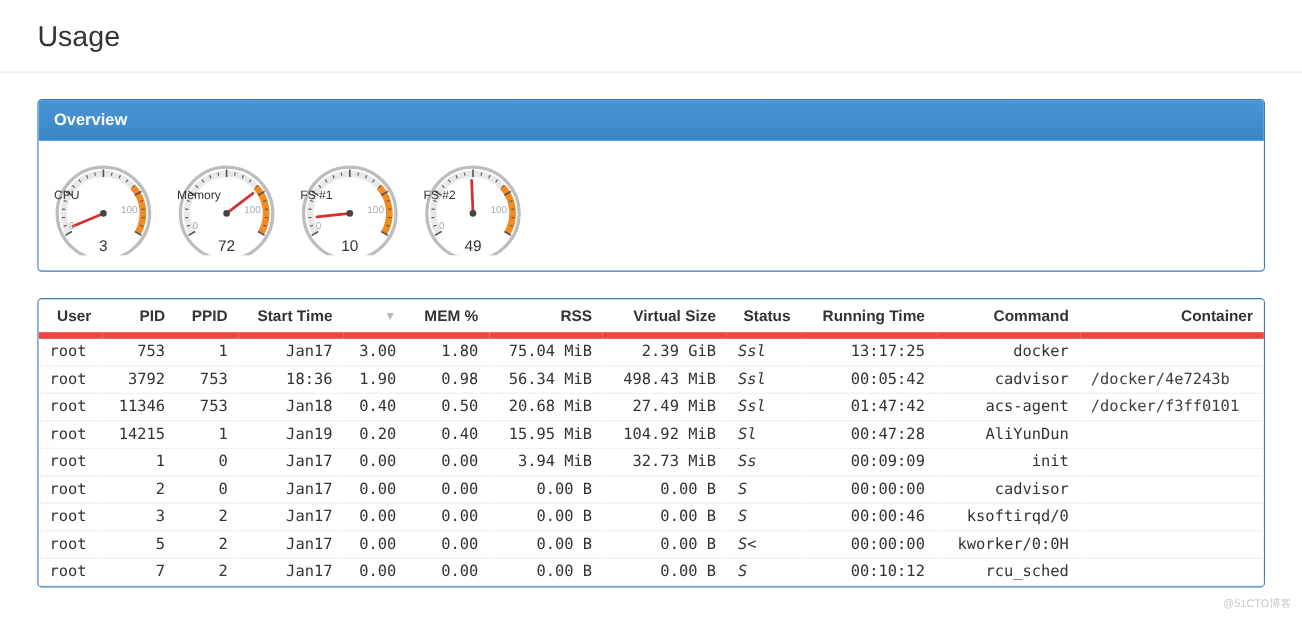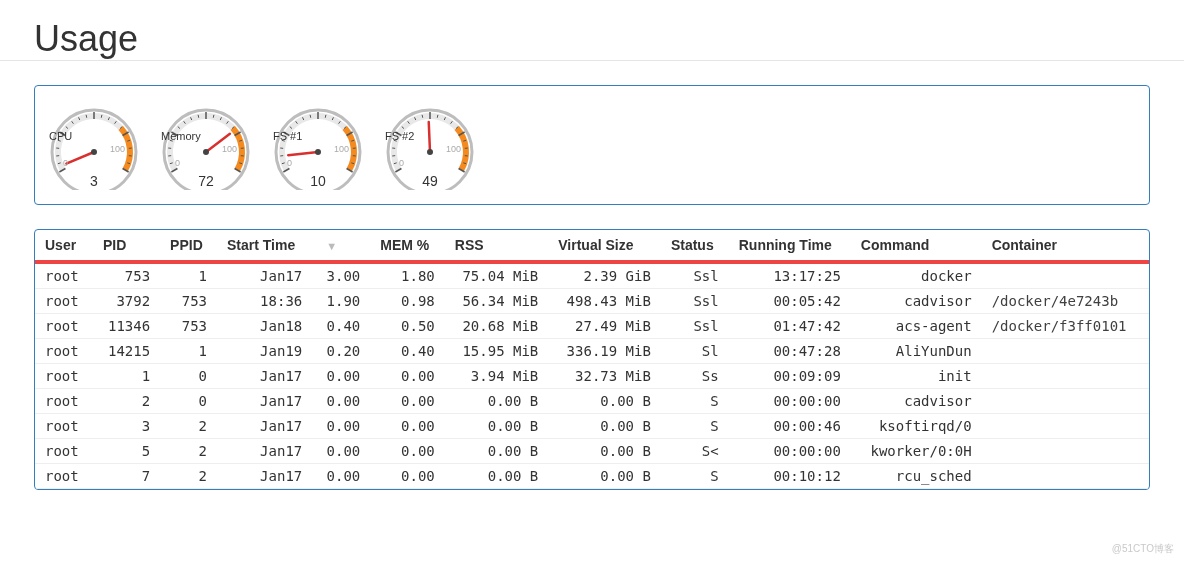--- a/index.html
+++ b/index.html
@@ -1,17 +1,17 @@
 <!DOCTYPE html>
 <html><head>
 <meta charset="utf-8">
 <style>
 * { box-sizing: border-box; margin: 0; padding: 0; }
 html, body { width: 1184px; font-family: "Helvetica Neue", Helvetica, Arial, sans-serif; color: #333; background:#fff; }
-h1.page-title { font-size: 36px; font-weight: 500; color:#333; margin: 18px 0 0 34px; }
+h1.page-title { font-size: 26px; font-weight: 500; color:#333; margin: 18px 0 16px 34px; }
 hr.rule { border: none; border-top: 1px solid #e5e5e5; margin: 0 0 24px 0; }
 .watermark { position: fixed; right: 10px; bottom: 6px; font-size: 10px; color:#c9c9c9; }
 .panel {
   margin: 0 34px 24px 34px;
   border: 1px solid #357ebd;
   border-radius: 4px;
   overflow: hidden;
   background:#fff;
 }
 .panel-head {
@@ -42,46 +42,47 @@
 table.proc {
   width: 100%;
   border-collapse: collapse;
   font-family: ui-monospace, Menlo, Consolas, monospace;
   font-size: 14px;
 }
 table.proc th {
   font-family: "Helvetica Neue", Helvetica, Arial, sans-serif;
   font-size: 14px;
   font-weight: 700;
-  text-align: left;
+  text-align: right;
   padding: 7px 10px;
-  border-bottom: 4px solid #ef4444;
+  border-bottom: 6px solid #ef4444;
   white-space: nowrap;
   cursor: pointer;
 }
 table.proc th .sort-ind {
   display:inline-block; margin-left:4px; color:#bbb; font-size:11px;
   vertical-align: middle;
 }
 table.proc td {
   padding: 4px 10px;
   border-bottom: 1px solid #eee;
   white-space: nowrap;
 }
 table.proc td.al-r { text-align: right; }
-table.proc td.al-c { text-align: right; }
+table.proc td.al-c { text-align: left; font-style: italic; }
 table.proc td a { color:#404040; text-decoration:none; }
 </style>
 </head>
 <body>
 
 <h1 class="page-title">Usage</h1>
 <hr class="rule">
 
 <div class="panel">
+  <div class="panel-head">Overview</div>
   <div class="panel-body">
     <div class="gauge-row" id="gauge-row">
         <div class="gauge">
   <svg viewBox="0 0 90 90">
     <circle cx="45" cy="52" r="42" fill="#fff" stroke="#bdbdbd" stroke-width="3"></circle>
     <path d="M 13.823085463760208 70 A 36 36 0 1 1 76.17691453623979 70" stroke="#e8e8e8" stroke-width="6" fill="none"></path>
     <path d="M 71.75321371718618 27.911298171081103 A 36 36 0 0 1 76.17691453623979 70" stroke="#f58a1f" stroke-width="6" fill="none"></path>
     <line x1="16.421161675113524" y1="68.5" x2="10.35898384862245" y2="72" stroke="#555" stroke-width="1.5"></line>
             <line x1="11.713021929669623" y1="62.815594803123155" x2="8.859852380784162" y2="63.742645786248" stroke="#555" stroke-width="1"></line>
             <line x1="10.19173366211043" y1="55.658496214367865" x2="7.208167976005612" y2="55.972081604170825" stroke="#555" stroke-width="1"></line>
@@ -260,21 +261,21 @@
             <td><a href="#">/docker/f3ff0101</a></td>
           </tr>
           <tr>
             <td>root</td>
             <td class="al-r">14215</td>
             <td class="al-r">1</td>
             <td class="al-r">Jan19</td>
             <td class="al-r">0.20</td>
             <td class="al-r">0.40</td>
             <td class="al-r">15.95 MiB</td>
-            <td class="al-r">336.19 MiB</td>
+            <td class="al-r">104.92 MiB</td>
             <td class="al-c">Sl</td>
             <td class="al-r">00:47:28</td>
             <td class="al-r">AliYunDun</td>
             <td></td>
           </tr>
           <tr>
             <td>root</td>
             <td class="al-r">1</td>
             <td class="al-r">0</td>
             <td class="al-r">Jan17</td>

